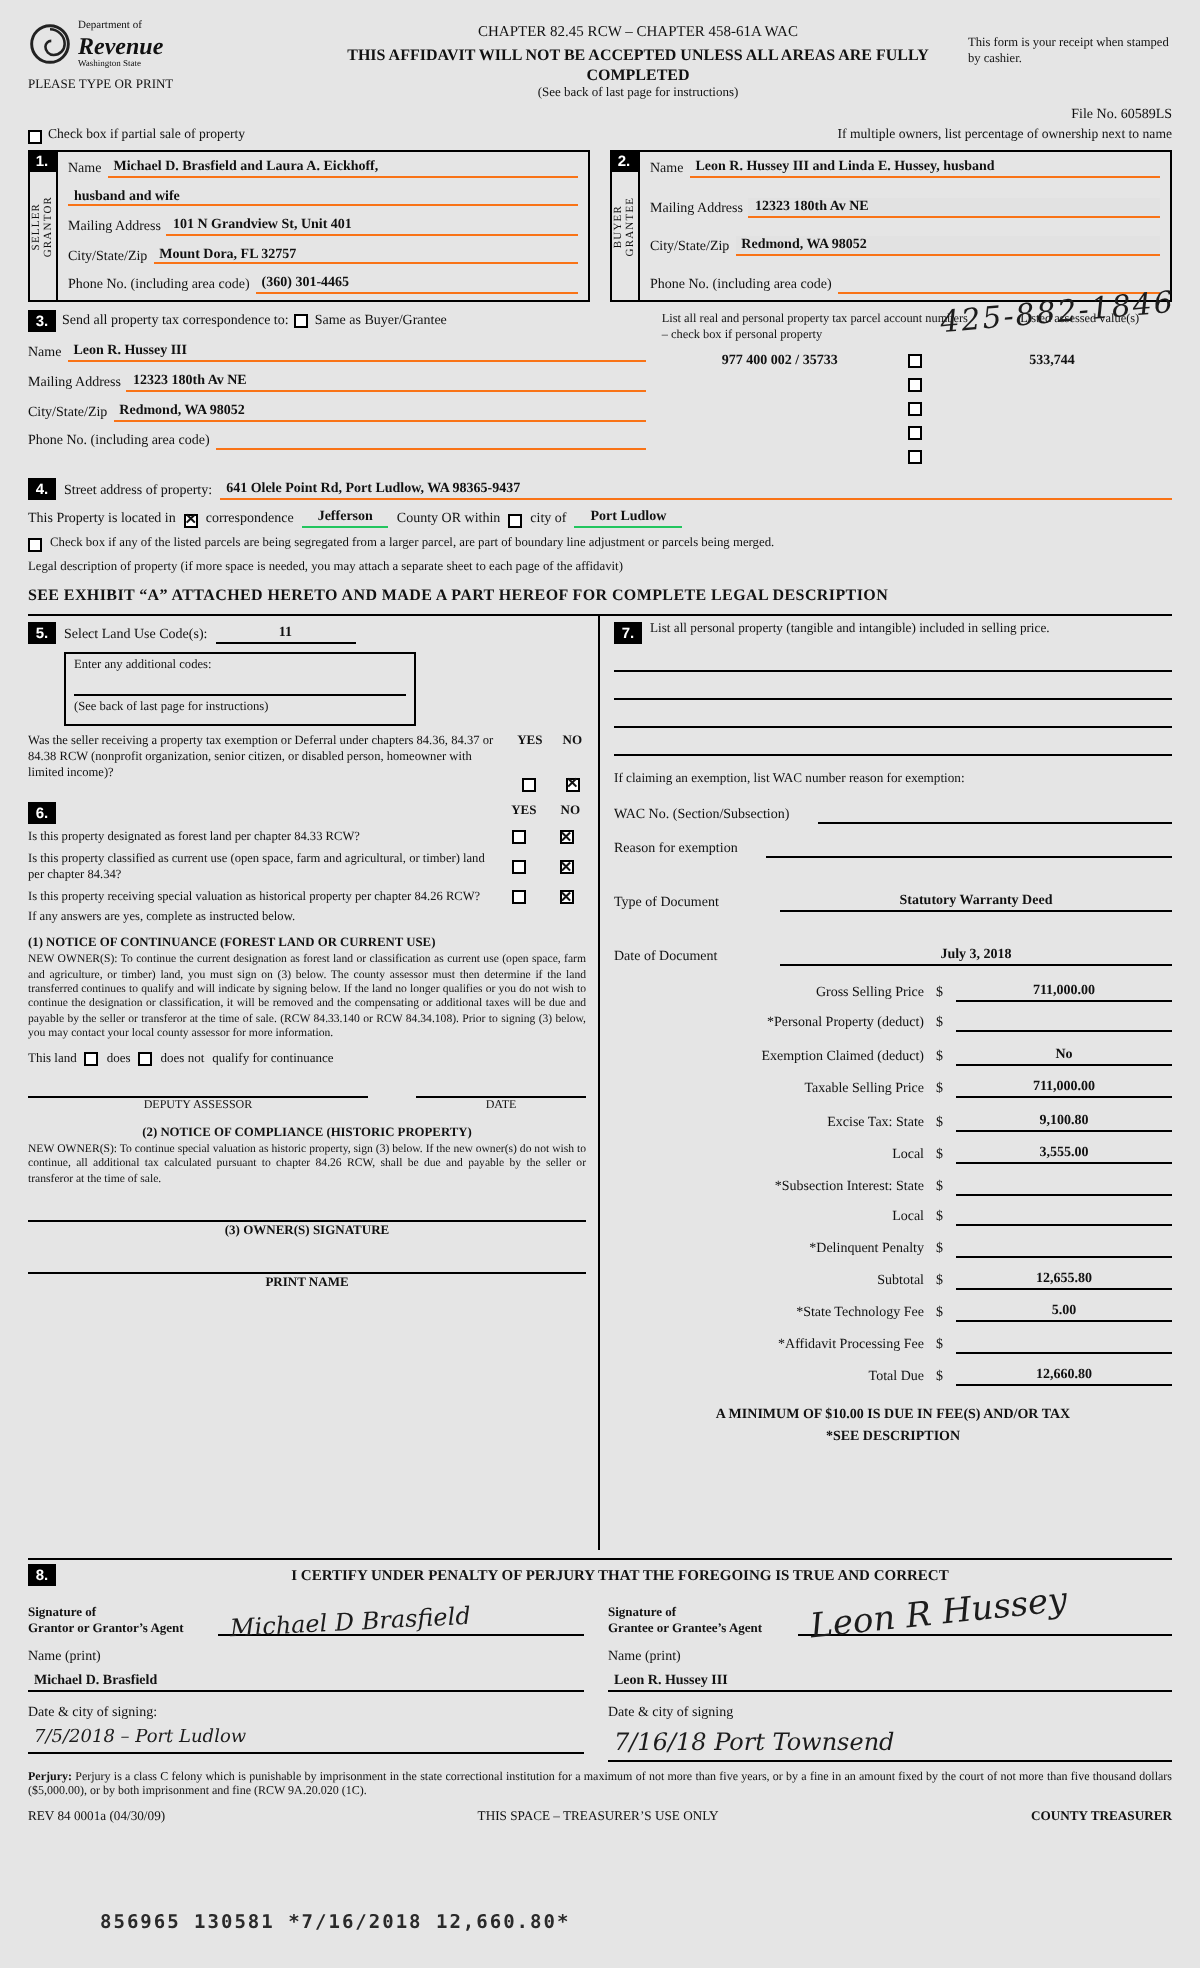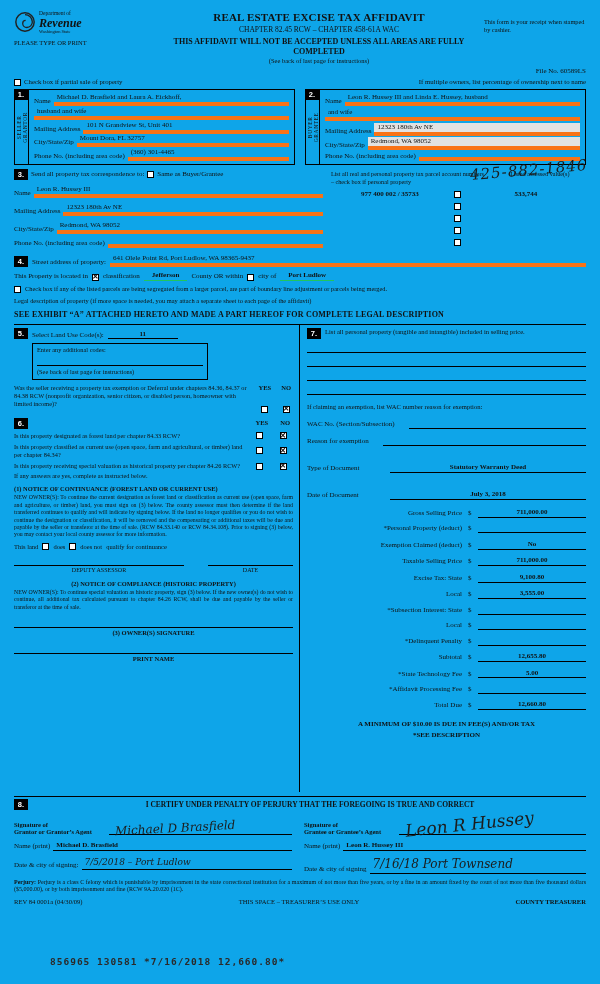--- a/index.html
+++ b/index.html
@@ -1,19 +1,19 @@
 <!DOCTYPE html>
 <html><head>
 <meta charset="utf-8">
 <style>
   * { box-sizing: border-box; margin: 0; padding: 0; }
   html,body { width:600px; height:984px; }
   body { background:#fff; }
   .page {
-    width:600px; height:984px; background:#0ea5e9; color:#111;
+    width:600px; height:984px; background:#e5e5e5; color:#111;
     font-family:"Liberation Serif", serif; font-size:7px; line-height:1.28;
     padding:10px 14px 0 14px; position:relative; overflow:hidden;
   }
   .bold { font-weight:bold; }
   
   .hdr { display:flex; }
   .logo { width:140px; position:relative; }
   .logo-row { display:flex; gap:3px; align-items:center; }
   .logo-txt .l1 { font-size:5.5px; }
   .logo-txt .l2 { font-size:12px; font-weight:bold; font-style:italic; line-height:1; }
@@ -28,21 +28,21 @@
   .fileno { text-align:right; font-size:7px; margin-top:2px; }
   
   .cb { width:7px; height:7px; border:1px solid #000; display:inline-flex; align-items:center;
         justify-content:center; flex:none; vertical-align:middle; background:#fff; }
   .cb.checked::after { content:"✕"; font-size:7.5px; font-weight:bold; line-height:1; margin-top:-1px; }
   .num { background:#000; color:#fff; font-family:"Liberation Sans",sans-serif; font-size:7.5px;
          font-weight:bold; width:14px; height:11px; display:inline-flex; align-items:center;
          justify-content:center; flex:none; }
   .frow { display:flex; align-items:flex-end; gap:3px; }
   .flabel { white-space:nowrap; }
-  .fval { flex:1; border-bottom:4px solid #f97316; font-weight:normal; padding:0 3px; min-height:9px; }
+  .fval { flex:1; border-bottom:1px solid #f97316; font-weight:bold; padding:0 3px; min-height:9px; }
   .shade { background:#e2e2e2; }
   .hand { font-family:"DejaVu Serif", serif; font-style:italic; color:#1c1c1c; }
   
   .toprow { display:flex; justify-content:space-between; font-size:6.8px; margin:2px 0 2px 0; align-items:center; }
   .toprow .left { display:flex; align-items:center; gap:3px; }
   
   .parties { display:flex; gap:10px; }
   .pbox { flex:1; border:1px solid #000; height:76px; position:relative; display:flex; }
   .pbox .num { position:absolute; top:-1px; left:-1px; }
   .vstrip { width:14px; border-right:1px solid #000; position:relative; flex:none; }
@@ -115,21 +115,21 @@
   .certify { flex:1; text-align:center; font-weight:bold; font-size:7.5px; }
   .s8cols { display:flex; margin-top:3px; }
   .s8col { width:50%; padding-right:8px; }
   .s8col + .s8col { padding-right:0; padding-left:4px; }
   .sigline { display:flex; align-items:flex-end; gap:3px; height:22px; position:relative; }
   .siglabel { font-size:6.5px; font-weight:bold; line-height:1.15; width:92px; flex:none; }
   .sigfill { flex:1; border-bottom:1px solid #000; position:relative; height:100%; }
   .scrawl { position:absolute; bottom:-2px; left:6px; white-space:nowrap; }
   .scrawl.g1 { font-size:12px; transform:rotate(-3deg); }
   .scrawl.g2 { font-size:17px; transform:rotate(-6deg); bottom:-1px; }
-  .nrow { display:flex; align-items:flex-end; gap:3px; margin-top:6px; }
+  .nrow { display:flex; gap:3px; margin-top:6px;flex-direction:column; }
   .nrow .nl { white-space:nowrap; }
   .nrow .nf { flex:1; border-bottom:1px solid #000; font-weight:bold; padding:0 3px; min-height:9px; }
   .nrow .nf.hand { font-weight:normal; }
   .handdate1 { font-size:9px; }
   .handdate2 { font-size:12px; }
   
   .perjury { font-size:6px; margin-top:5px; text-align:justify; }
   .footrow { display:flex; justify-content:space-between; align-items:center; font-size:6.6px; margin-top:4px; }
   .footrow .ct { font-weight:bold; }
   .stamp { position:absolute; left:50px; bottom:16px; font-family:"DejaVu Sans Mono", monospace;
@@ -149,21 +149,20 @@
         </svg>
         <div class="logo-txt">
           <div class="l1">Department of</div>
           <div class="l2">Revenue</div>
           <div class="l3">Washington State</div>
         </div>
       </div>
       <div class="type-print">PLEASE TYPE OR PRINT</div>
     </div>
     <div class="title-block">
-      <div class="title">REAL ESTATE EXCISE TAX AFFIDAVIT</div>
       <div class="chapter">CHAPTER 82.45 RCW – CHAPTER 458-61A WAC</div>
       <div class="warning">THIS AFFIDAVIT WILL NOT BE ACCEPTED UNLESS ALL AREAS ARE FULLY COMPLETED</div>
       <div class="seeback">(See back of last page for instructions)</div>
     </div>
     <div class="receipt">This form is your receipt when stamped by cashier.</div>
   </div>
   <div class="fileno">File No. 60589LS</div>
 
   <div class="toprow">
     <span class="left">
@@ -216,23 +215,20 @@
           <span>GRANTEE</span>
         </div>
           </div>
       </div>
       <div class="pfields">
         <div class="frow">
           <span class="flabel">Name</span>
           <span class="fval">Leon R. Hussey III and Linda E. Hussey, husband</span>
         </div>
         <div class="frow">
-          <span class="fval">and wife</span>
-        </div>
-        <div class="frow">
           <span class="flabel">Mailing Address</span>
           <span class="fval shade">12323 180th Av NE</span>
         </div>
         <div class="frow">
           <span class="flabel">City/State/Zip</span>
           <span class="fval shade">Redmond, WA 98052</span>
         </div>
         <div class="frow">
           <span class="flabel">Phone No. (including area code)</span>
           <span class="fval"></span>
@@ -302,21 +298,21 @@
 
   <div class="sec4">
     <div class="inline">
       <span class="num">4.</span>
       <span class="flabel">Street address of property:</span>
       <span class="fval">641 Olele Point Rd, Port Ludlow, WA  98365-9437</span>
     </div>
     <div class="inline">
       <span>This Property is located in</span>
       <span class="cb checked"></span>
-      <span>classification</span>
+      <span>correspondence</span>
       <span class="uval">Jefferson</span>
       <span>County OR within</span>
       <span class="cb"></span>
       <span>city of</span>
       <span class="uval">Port Ludlow</span>
     </div>
     <div class="inline small">
       <span class="cb"></span>
       <span>Check box if any of the listed parcels are being segregated from a larger parcel, are part of boundary line adjustment or parcels being merged.</span>
     </div>

